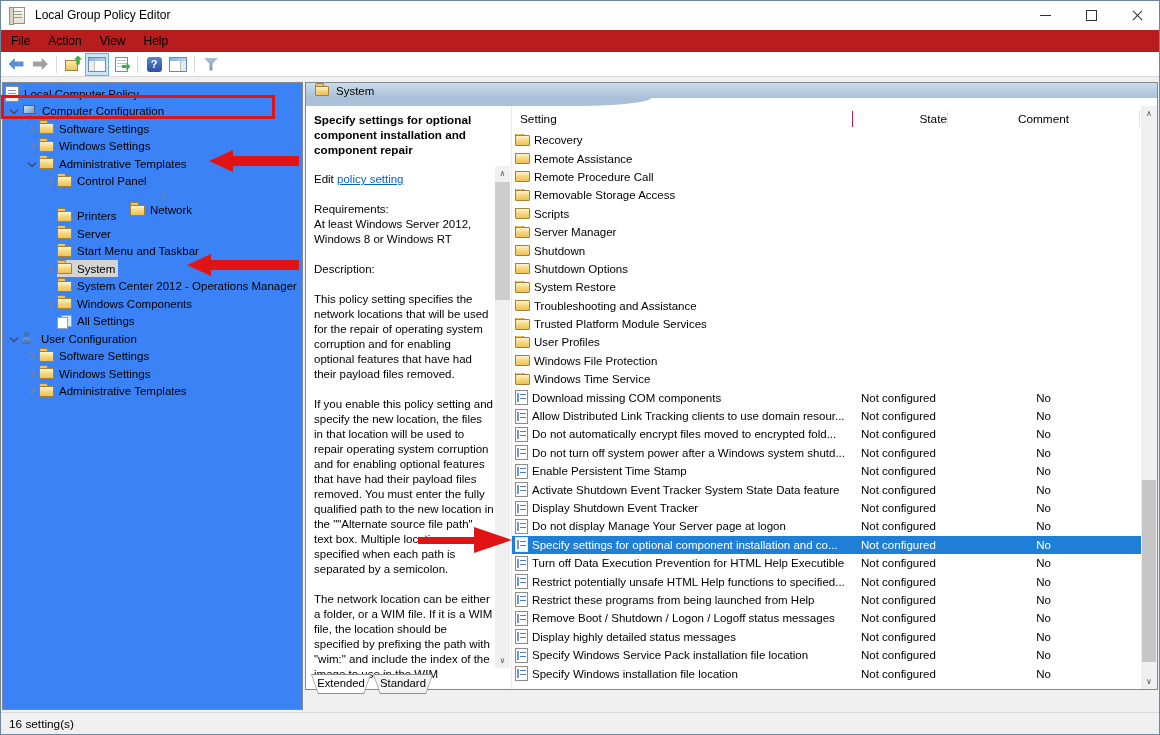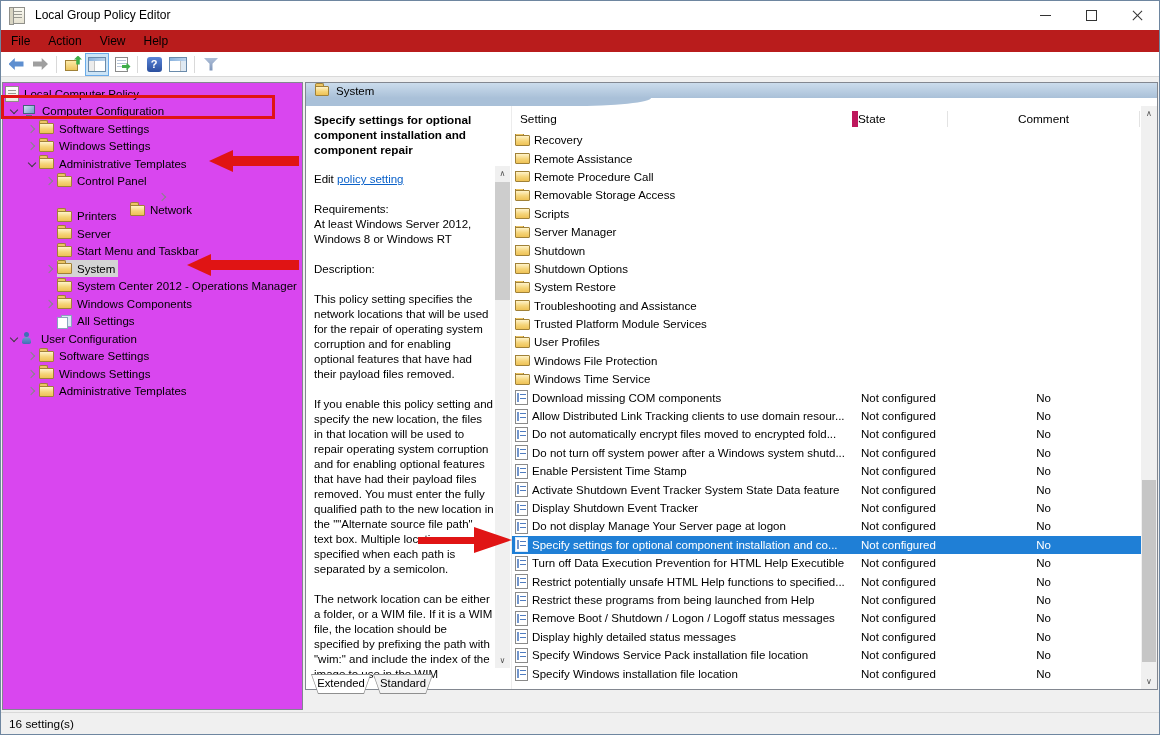--- a/index.html
+++ b/index.html
@@ -44,21 +44,21 @@
   .tbi-export-list::before{content:"";position:absolute;left:1px;right:1px;top:2px;height:8px;background:repeating-linear-gradient(180deg,#b8c6d8 0 1px,transparent 1px 3px);}
   .tbi-export-list::after{content:"";position:absolute;right:-4px;bottom:0;width:9px;height:8px;background:#3fae49;clip-path:polygon(0 30%,55% 30%,55% 0,100% 50%,55% 100%,55% 70%,0 70%);}
   .tbi-help{width:15px;height:15px;border-radius:3px;background:linear-gradient(180deg,#5a86d8,#2b4f9e);color:#fff;font-size:11px;font-weight:bold;text-align:center;line-height:15px;}
   .tbi-help::before{content:"?";}
   .tbi-filter{width:15px;height:13px;background:linear-gradient(180deg,#aebfd8,#7d94b8);clip-path:polygon(0 0,100% 0,60% 48%,60% 100%,40% 100%,40% 48%);}
 
   
   .workspace{position:absolute;left:0;top:77px;right:0;bottom:23px;background:#f0f0f0;}
 
   
-  .tree-panel{position:absolute;left:2px;top:82px;width:301px;height:628px;background:#d946ef;border:1px solid #828790;box-sizing:border-box;overflow:hidden;font-size:11.5px;padding-top:2px;z-index:1;}
+  .tree-panel{position:absolute;left:2px;top:82px;width:301px;height:628px;background:#3b82f6;border:1px solid #828790;box-sizing:border-box;overflow:hidden;font-size:11.5px;padding-top:2px;z-index:1;}
   .tree-row{height:17.5px;display:flex;align-items:center;white-space:nowrap;}
   .chev{width:14px;height:14px;flex:none;display:flex;align-items:center;justify-content:center;}
   .chev i{width:5px;height:5px;border-right:1.3px solid #868686;border-bottom:1.3px solid #868686;transform:rotate(-45deg);margin-right:2px;}
   .chev.open i{transform:rotate(45deg);border-color:#3c3c3c;margin:0 0 2px 0;}
   .t-main{display:flex;align-items:center;height:17px;}
   .t-main.sel{background:var(--treesel);}
   .t-ico{margin-right:5px;flex:none;}
   .t-label{padding-right:3px;}
 
   
@@ -95,21 +95,21 @@
   .d-para{margin-top:15px;width:180px;}
 
   .desc-scrollbar{position:absolute;left:189px;top:83px;width:15px;height:502px;background:#f0f0f0;}
   .sb-glyph{position:absolute;left:0;right:0;text-align:center;font-family:"DejaVu Sans",sans-serif;font-size:8px;color:#505050;}
   .sb-up{top:3px;} .sb-down{bottom:3px;}
   .desc-scrollbar .sb-thumb{position:absolute;left:0;right:0;top:16px;height:118px;background:#cdcdcd;}
 
   .list-pane{position:absolute;left:205px;top:23px;right:0;bottom:0;border-left:1px solid #ececec;}
   .list-header{height:25px;display:flex;align-items:center;font-size:11.8px;}
   .col-setting{width:332px;padding-left:8px;}
-  .col-state{width:95px;text-align:left;border-left:6px solid #be185d;height:16px;line-height:16px;box-sizing:border-box;}
+  .col-state{width:95px;text-align:right;border-left:1px solid #be185d;height:16px;line-height:16px;box-sizing:border-box;}
   .col-comment{width:193px;text-align:center;border-left:1px solid #e3e3e3;border-right:1px solid #e3e3e3;height:16px;line-height:16px;box-sizing:border-box;}
   .lrow{height:18.4px;display:flex;align-items:center;font-size:11.5px;width:629px;}
   .lrow .c1{width:340px;display:flex;align-items:center;padding-left:2px;overflow:hidden;white-space:nowrap;box-sizing:border-box;flex:none;}
   .lrow .c1 .li-ico{margin-right:4px;margin-left:1px;}
   .lrow .c2{width:95px;padding-left:9px;box-sizing:border-box;flex:none;white-space:nowrap;}
   .lrow .c3{width:193px;text-align:center;flex:none;}
   .lrow.sel{background:var(--sel);color:#fff;}
   .lrow.sel .i-setting{border-color:#dce9f8;}
 
   .list-scrollbar{position:absolute;right:0;top:0;width:16px;bottom:0;background:#f0f0f0;}

